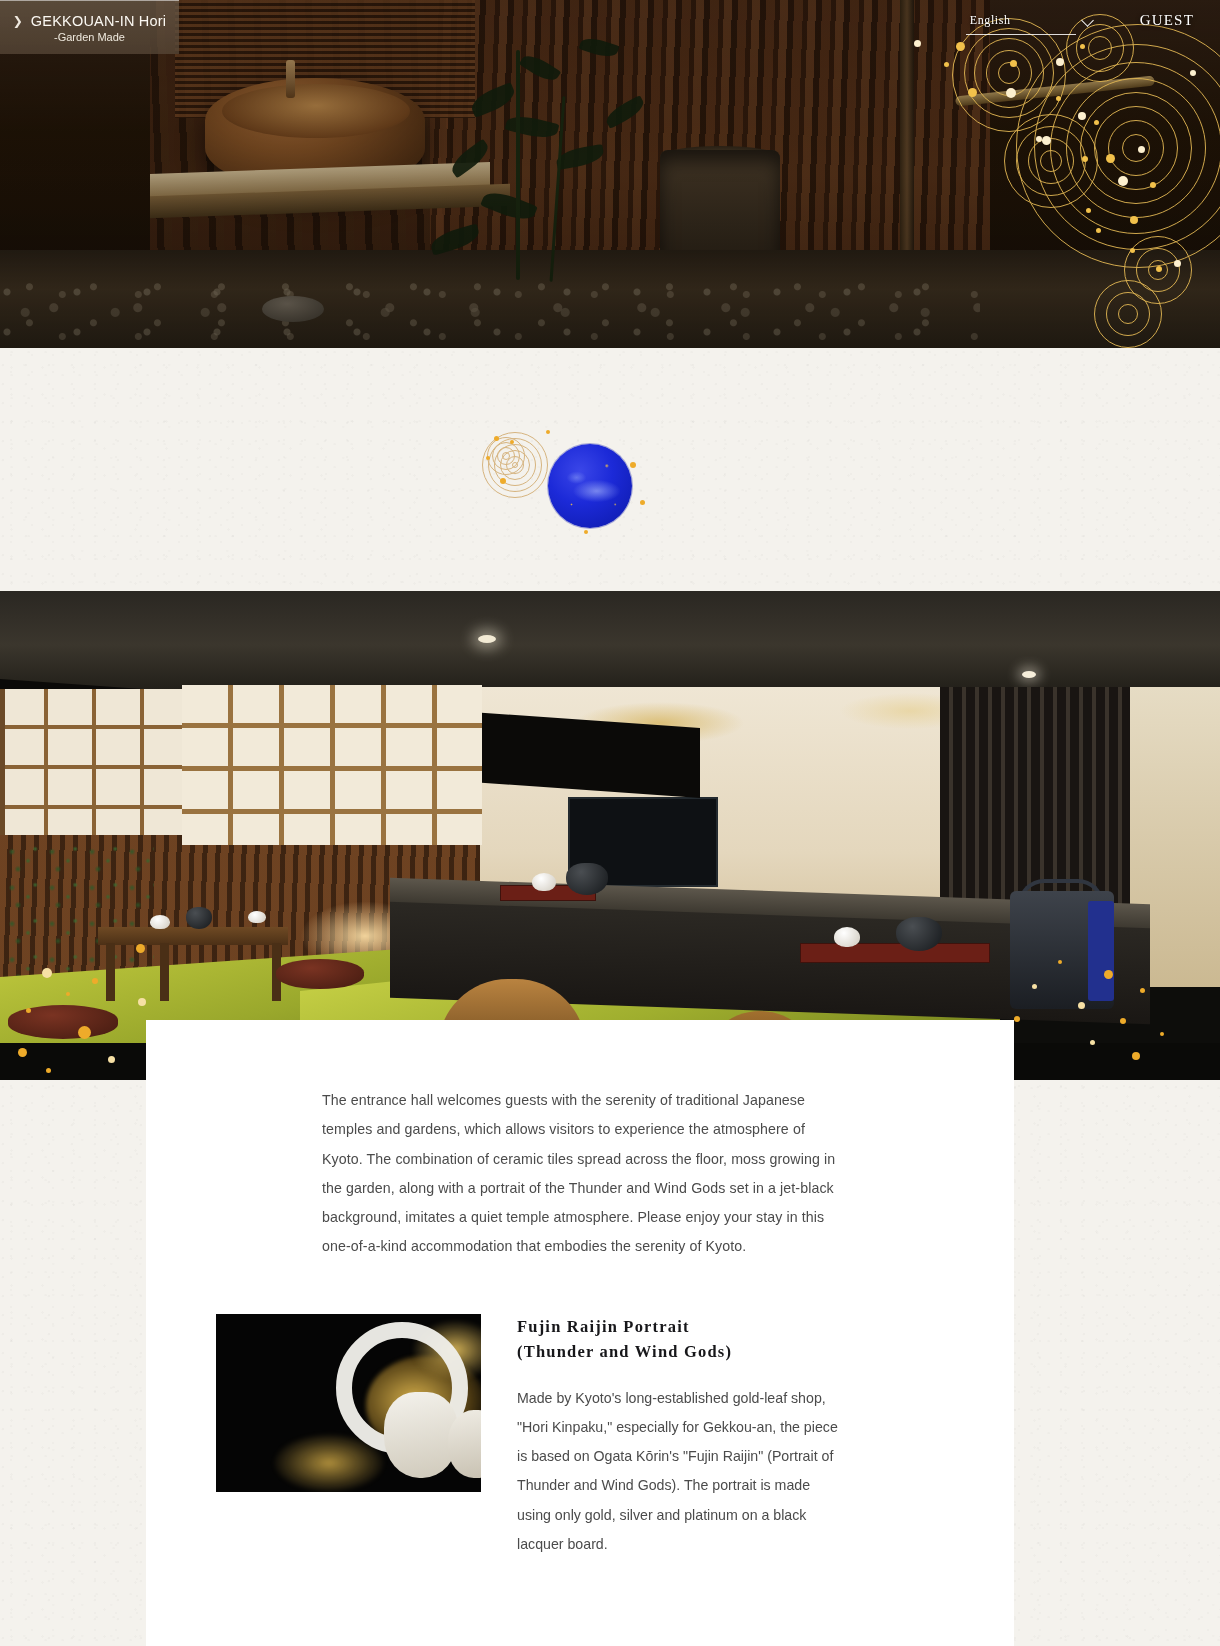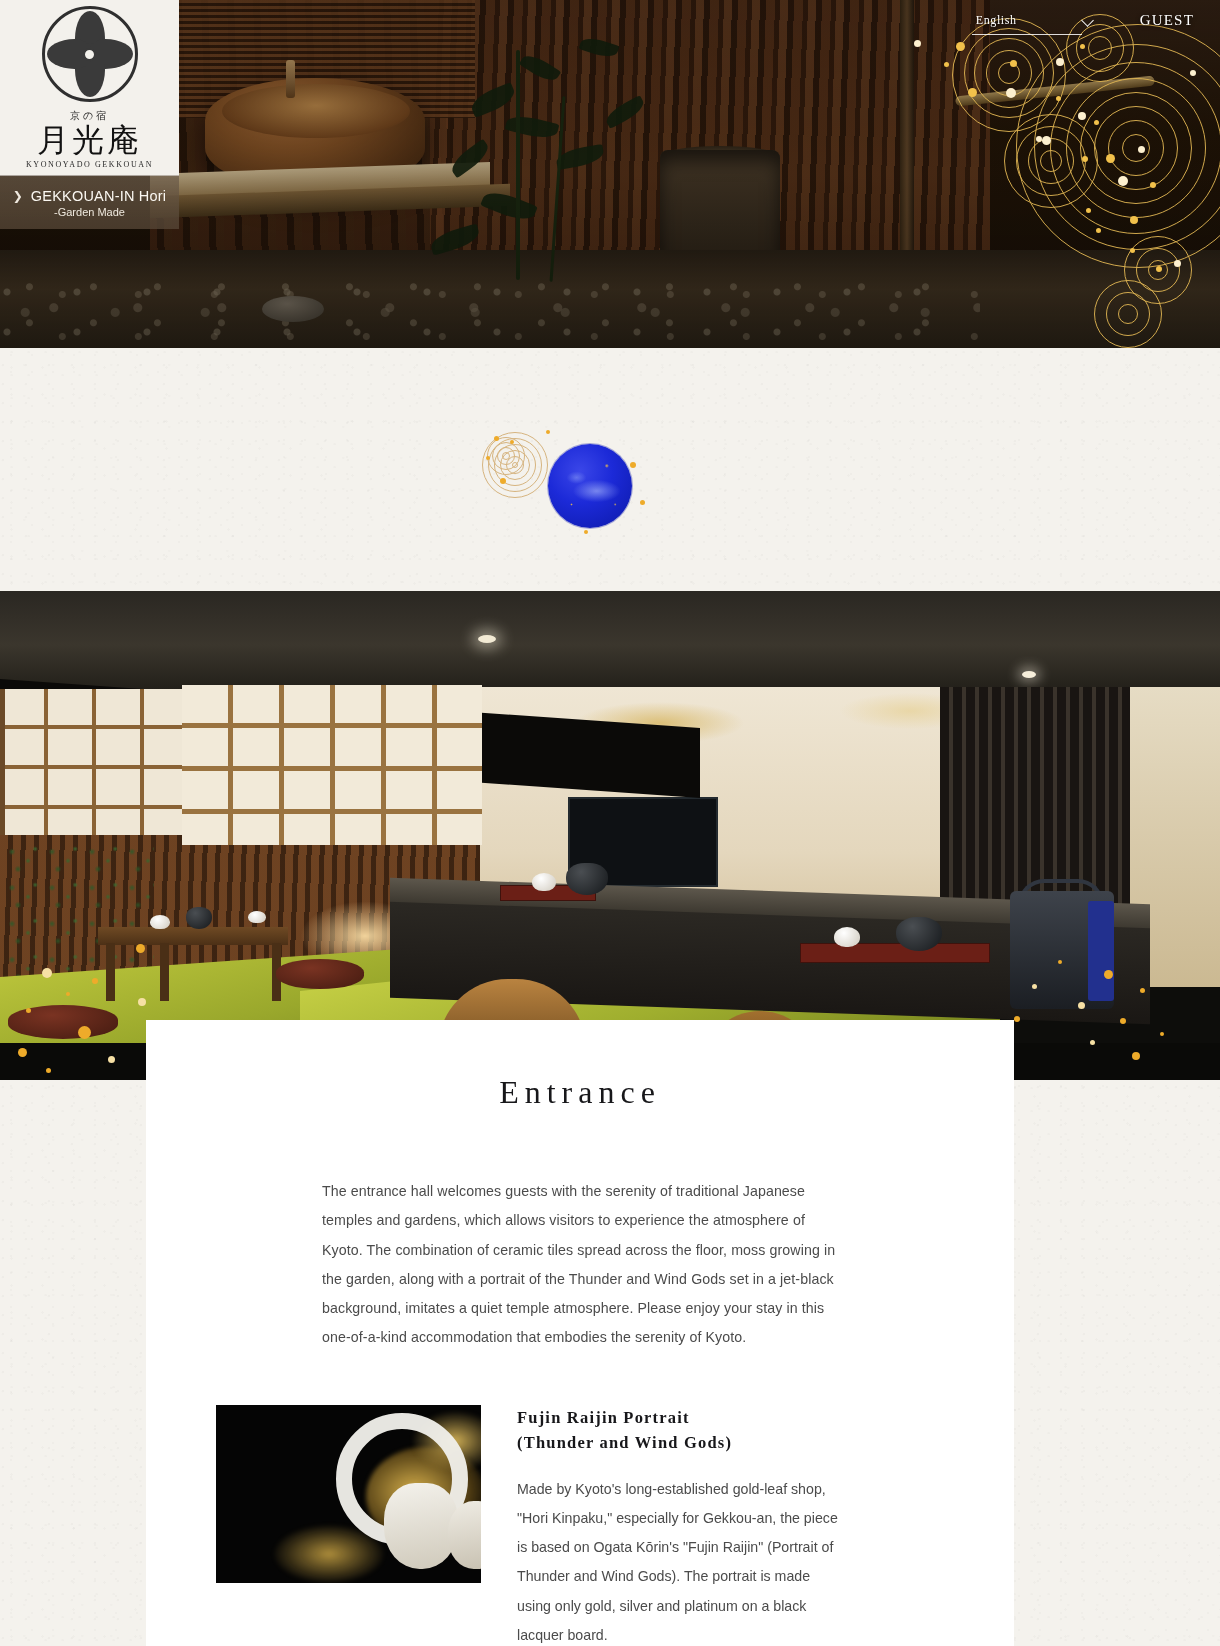--- a/index.html
+++ b/index.html
@@ -98,21 +98,21 @@
 
   .hero-title{
     position:absolute;top:176px;left:0;width:1220px;text-align:center;
     font-family:"Liberation Serif", serif;
     font-size:33px;letter-spacing:4px;color:#fff;
     text-shadow:0 2px 10px rgba(0,0,0,.75);
   }
 
   
   .topnav{position:absolute;top:0;right:0;height:41px;display:flex;align-items:stretch;z-index:30;}
-  .lang{display:flex;align-items:center;gap:10px;padding:0 2px;position:relative;margin-right:18px;}
+  .lang{display:flex;align-items:center;gap:16px;padding:0 2px;position:relative;margin-right:18px;}
   .lang-label{font-family:"Liberation Serif",serif;font-size:12px;color:#fff;letter-spacing:.6px;
     padding:0 6px 0 2px;text-shadow:0 1px 3px rgba(0,0,0,.8);}
   .lang-underline{position:absolute;left:0;bottom:6px;width:110px;height:1px;background:rgba(255,255,255,.85);}
   .chev{width:11px;height:11px;position:relative;margin-left:50px;}
   .chev:before{content:"";position:absolute;left:0;top:1px;width:8px;height:8px;
     border-right:1.4px solid #fff;border-bottom:1.4px solid #fff;transform:rotate(45deg);}
   .access{font-family:"Liberation Serif",serif;font-size:15px;color:#fff;letter-spacing:1.2px;
     display:flex;align-items:center;padding:0 26px;text-shadow:0 1px 4px rgba(0,0,0,.8);}
   .reserve{background:#101255;color:#fff;font-size:16px;letter-spacing:.4px;
     display:flex;align-items:center;justify-content:center;width:218px;}
@@ -358,32 +358,20 @@
   <div class="topnav">
     <div class="lang">
       <span class="lang-label">English</span>
       <span class="chev"></span>
       <span class="lang-underline"></span>
     </div>
     <div class="access">GUEST</div>
   </div>
 
   <div class="side">
-    <div class="logo-box">
-      <div class="crest">
-        <span class="crest-p" style="transform:rotate(0deg) translateY(-20px);"></span>
-        <span class="crest-p" style="transform:rotate(90deg) translateY(-20px);"></span>
-        <span class="crest-p" style="transform:rotate(180deg) translateY(-20px);"></span>
-        <span class="crest-p" style="transform:rotate(270deg) translateY(-20px);"></span>
-        <span class="crest-c"></span>
-      </div>
-      <div class="logo-kana">京の宿</div>
-      <div class="logo-main">月光庵</div>
-      <div class="logo-rom">KYONOYADO   GEKKOUAN</div>
-    </div>
 
 
     <div class="side-item east">
       <div class="se-row">
         <span class="se-arrow">❯</span>
         <span class="se-title">GEKKOUAN-IN Hori</span>
       </div>
       <div class="se-sub">-Garden Made</div>
     </div>
   </div>
@@ -477,21 +465,20 @@
     <div class="sp" style="left:78px;top:86px;width:13px;height:13px;"></div>
     <div class="sp" style="left:18px;top:108px;width:9px;height:9px;"></div>
     <div class="sp pale" style="left:108px;top:116px;width:7px;height:7px;"></div>
     <div class="sp" style="left:46px;top:128px;width:5px;height:5px;"></div>
     <div class="sp" style="left:1014px;top:76px;width:6px;height:6px;"></div>
     <div class="sp pale" style="left:1032px;top:44px;width:5px;height:5px;"></div>
     <div class="sp" style="left:1058px;top:20px;width:4px;height:4px;"></div>
   </div>
 
   <div class="card">
-    <div class="card-title">Entrance</div>
     <div class="card-body">The entrance hall welcomes guests with the serenity of traditional Japanese temples and gardens, which allows visitors to experience the atmosphere of Kyoto. The combination of ceramic tiles spread across the floor, moss growing in the garden, along with a portrait of the Thunder and Wind Gods set in a jet-black background, imitates a quiet temple atmosphere. Please enjoy your stay in this one-of-a-kind accommodation that embodies the serenity of Kyoto.</div>
 
     <div class="sub-row">
       <div class="thumb">
         <span class="th-cloud3"></span>
         <span class="th-cloud"></span>
         <span class="th-cloud2"></span>
         <span class="th-halo"></span>
         <span class="th-fig"></span>
         <span class="th-fig2"></span>

